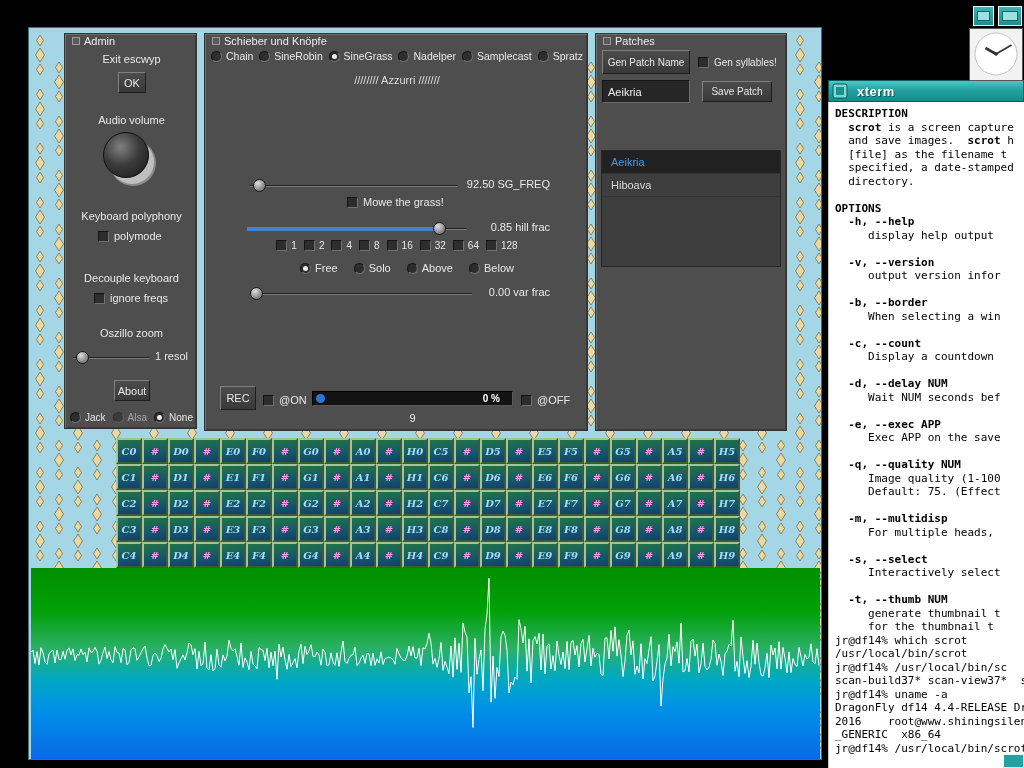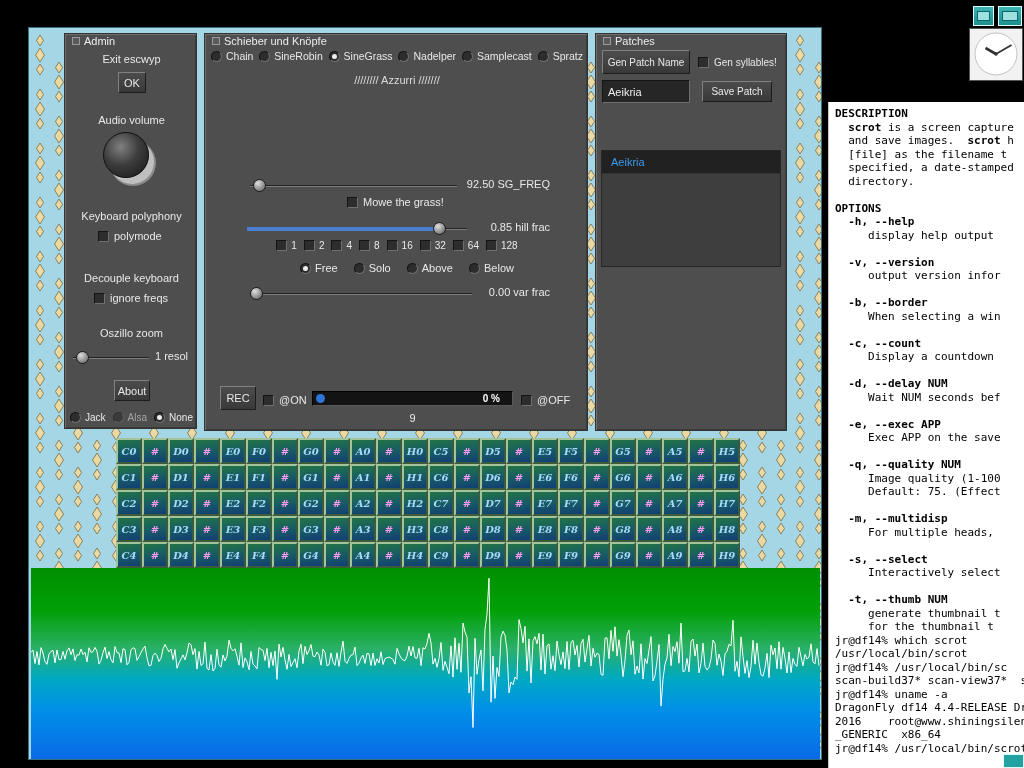--- a/index.html
+++ b/index.html
@@ -3101,20 +3101,21 @@
       <div class="ptitle">Patches</div>
       <div class="btn small" style="left:6px;top:16px;width:88px;height:24px">Gen Patch Name</div>
       <div class="ckrow" style="left:102px;top:23px;font-size:10px">
         <span class="chk"></span>
         <span>Gen syllables!</span>
       </div>
       <input class="tinput" style="left: 6px; top: 46px; width: 88px; height: 23px;" value="Aeikria">
       <div class="btn small" style="left:106px;top:47px;width:70px;height:21px">Save Patch</div>
       <div id="patchlist" style="left:5px;top:116px;width:180px;height:117px">
           <div class="pitem sel">Aeikria</div>
+          <div class="pitem">Hiboava</div>
         </div>
     </div>
 
     <div id="keyboard">
         <div class="note n">C0</div>
         <div class="note s">#</div>
         <div class="note n">D0</div>
         <div class="note s">#</div>
         <div class="note n">E0</div>
         <div class="note n">F0</div>
@@ -3236,20 +3237,29 @@
 
     <div id="wave">
       <svg width="789" height="191" viewBox="0 0 789 191">
           <polyline points="0,84.3 2,82.2 4,95.5 6,83.6 8,96.9 10,79.6 12,85.0 14,93.7 16,96.3 18,86.0 20,83.3 22,82.3 24,94.9 26,82.0 28,91.6 30,91.6 32,83.4 34,91.2 36,82.8 38,79.9 40,86.7 42,80.9 44,92.6 46,86.7 48,87.1 50,81.0 52,86.6 54,84.3 56,93.8 58,79.8 60,84.4 62,83.6 64,79.4 66,83.3 68,96.1 70,92.2 72,84.6 74,79.1 76,90.5 78,83.6 80,91.6 82,94.8 84,78.6 86,84.6 88,85.0 90,94.6 92,80.7 94,81.7 96,96.8 98,94.3 100,81.9 102,79.7 104,80.8 106,92.3 108,88.7 110,84.7 112,80.8 114,78.1 116,89.9 118,97.8 120,97.3 122,87.6 124,85.1 126,87.6 128,93.5 130,90.2 132,80.9 134,76.5 136,80.3 138,83.9 140,81.0 142,91.7 144,81.6 146,100.3 148,94.8 150,90.9 152,86.9 154,91.9 156,84.7 158,75.0 160,76.8 162,86.7 164,80.6 166,101.1 168,83.4 170,97.5 172,95.7 174,74.1 176,100.3 178,101.9 180,86.6 182,103.0 184,100.3 186,81.3 188,96.6 190,99.2 192,86.9 194,92.9 196,88.0 198,72.2 200,80.3 202,82.8 204,80.8 206,88.3 208,97.2 210,74.9 212,99.5 214,89.8 216,93.9 218,101.7 220,83.5 222,96.1 224,98.0 226,100.8 228,79.5 230,81.4 232,82.3 234,92.6 236,80.4 238,99.7 240,84.3 242,97.7 244,83.1 246,111.4 248,76.1 250,88.9 252,79.3 254,91.9 256,101.3 258,86.4 260,98.6 262,94.6 264,90.7 266,99.8 268,83.3 270,76.3 272,95.6 274,78.4 276,86.5 278,82.6 280,76.6 282,88.2 284,88.7 286,84.0 288,87.0 290,97.2 292,81.2 294,84.4 296,97.9 298,96.7 300,84.9 302,94.1 304,97.4 306,84.7 308,98.4 310,84.2 312,73.1 314,93.3 316,95.4 318,90.4 320,87.2 322,86.6 324,79.2 326,97.6 328,95.2 330,90.0 332,87.2 334,95.4 336,85.4 338,85.9 340,97.6 342,85.1 344,97.4 346,90.7 348,95.1 350,83.8 352,96.5 354,90.6 356,89.8 358,89.1 360,90.1 362,91.5 364,96.2 366,80.4 368,85.9 370,89.8 372,92.0 374,92.7 376,88.1 378,78.1 380,87.9 382,78.6 384,89.8 386,90.2 388,80.3 390,97.6 392,79.8 394,80.9 396,75.5 398,65.3 400,74.8 402,96.1 404,90.3 406,99.3 408,90.6 410,74.4 412,102.3 414,93.3 416,99.2 418,105.8 420,77.9 422,109.2 424,69.8 426,101.4 428,75.3 430,104.3 432,55.0 434,64.0 436,69.3 438,125.0 440,108.7 442,159.5 444,70.3 446,106.3 448,91.5 450,81.9 452,122.8 454,61.3 456,46.1 458,10.2 460,134.2 462,88.1 464,130.4 466,99.4 468,108.5 470,68.9 472,63.2 474,67.1 476,82.1 478,124.9 480,114.0 482,116.7 484,109.0 486,111.3 488,51.6 490,60.6 492,75.0 494,58.3 496,103.1 498,70.9 500,115.0 502,72.6 504,68.6 506,75.9 508,65.4 510,102.0 512,66.2 514,105.9 516,77.8 518,75.9 520,101.1 522,87.7 524,102.7 526,73.1 528,86.9 530,96.5 532,83.9 534,100.6 536,73.5 538,101.6 540,74.3 542,72.4 544,87.0 546,77.5 548,99.0 550,75.6 552,71.3 554,94.1 556,80.8 558,67.4 560,98.0 562,80.3 564,89.2 566,85.3 568,86.4 570,106.4 572,107.3 574,70.2 576,69.8 578,90.8 580,62.4 582,83.3 584,58.8 586,88.1 588,71.7 590,87.0 592,108.7 594,93.0 596,67.3 598,62.1 600,86.8 602,72.8 604,106.3 606,98.0 608,104.9 610,75.8 612,111.0 614,90.6 616,95.6 618,82.0 620,68.6 622,113.0 624,107.8 626,93.2 628,76.6 630,138.1 632,111.2 634,96.1 636,90.0 638,66.3 640,97.7 642,78.6 644,83.6 646,73.8 648,95.2 650,55.0 652,103.9 654,102.7 656,90.5 658,103.8 660,73.3 662,71.0 664,88.1 666,76.0 668,104.9 670,95.5 672,75.2 674,98.3 676,101.9 678,99.3 680,91.0 682,72.0 684,75.5 686,97.3 688,86.0 690,93.3 692,107.5 694,85.9 696,83.2 698,76.3 700,77.9 702,52.3 704,103.3 706,93.3 708,108.7 710,68.9 712,88.5 714,105.4 716,92.6 718,109.6 720,98.5 722,72.3 724,96.2 726,75.1 728,94.4 730,106.8 732,108.2 734,99.9 736,85.3 738,109.6 740,77.1 742,86.9 744,80.0 746,100.7 748,73.7 750,101.2 752,79.4 754,90.2 756,105.0 758,83.9 760,104.6 762,90.5 764,96.5 766,98.4 768,79.4 770,88.7 772,97.9 774,86.4 776,91.1 778,89.1 780,75.8 782,94.0 784,95.8 786,80.6 788,97.7" fill="none" stroke="#ffffff" stroke-width="1"></polyline>
         </svg>
     </div>
   </div>
 </div>
 
 <div id="xterm">
+  <div class="tbar" id="xtbar">
+    <span class="wicon">
+      <svg width="16" height="16">
+          <rect x="1" y="1" width="14" height="14" rx="2" fill="#7fd6d6" stroke="#0a5a5a"></rect>
+          <rect x="4" y="4" width="8" height="8" fill="#1d8f8f"></rect>
+        </svg>
+    </span>
+    <span class="wtitle">xterm</span>
+  </div>
   <div id="xbody">
     <div>
         <div class="xline"><span class="xb">DESCRIPTION</span></div>
         <div class="xline"><span>  </span><span class="xb">scrot</span><span> is a screen capture</span></div>
         <div class="xline"><span>  and save images.  </span><span class="xb">scrot</span><span> h</span></div>
         <div class="xline"><span>  [file] as the filename t</span></div>
         <div class="xline"><span>  specified, a date-stamped</span></div>
         <div class="xline"><span>  directory.</span></div>
         <div class="xline"> </div>
         <div class="xline"><span class="xb">OPTIONS</span></div>

